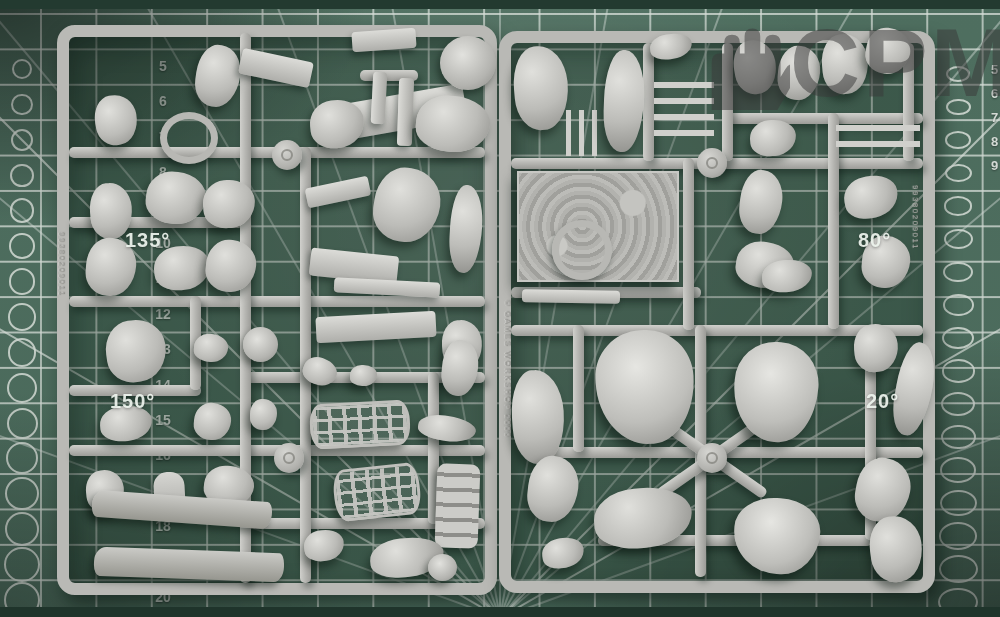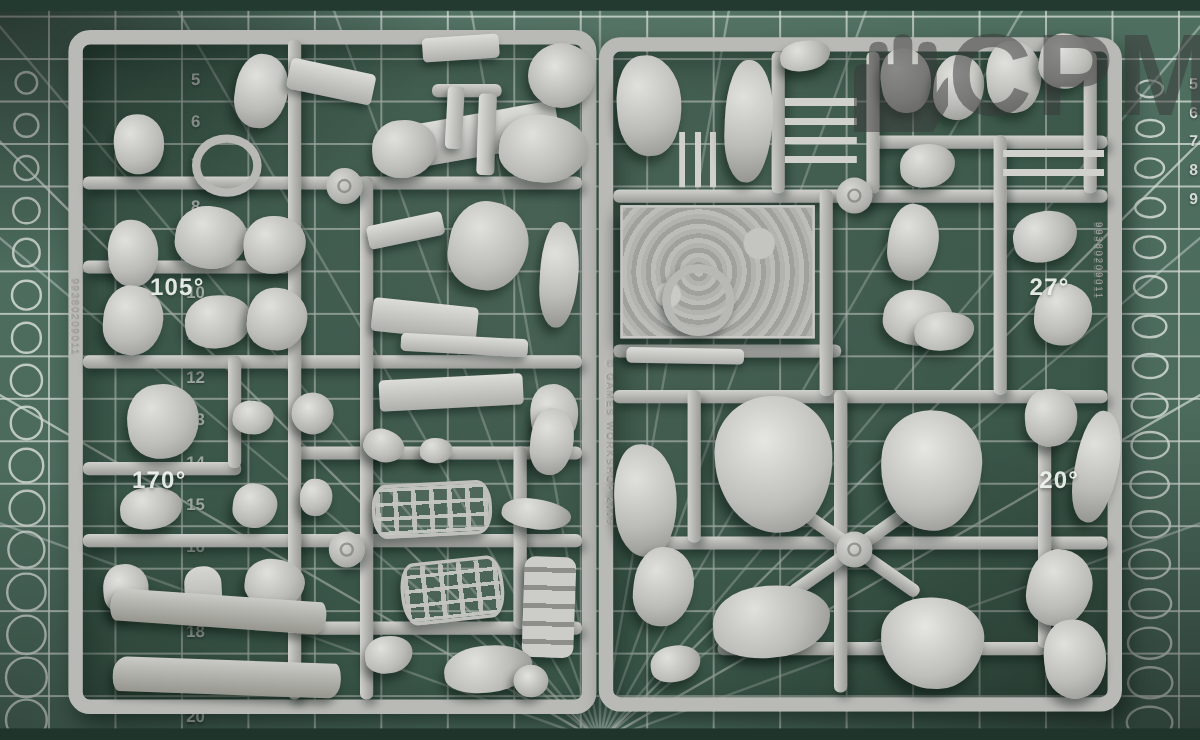--- a/index.html
+++ b/index.html
@@ -275,23 +275,23 @@
       <div class="part blob" style="left: 594px; top: 488px; width: 98px; height: 60px; transform: rotate(-5deg);"></div>
       <div class="part torso" style="left: 734px; top: 498px; width: 86px; height: 76px; transform: rotate(3deg);"></div>
       <div class="part blob" style="left: 856px; top: 458px; width: 54px; height: 64px; transform: rotate(10deg);"></div>
       <div class="part blob" style="left: 870px; top: 516px; width: 52px; height: 66px; transform: rotate(-8deg);"></div>
       <div class="part blob" style="left: 542px; top: 538px; width: 42px; height: 30px; transform: rotate(-10deg);"></div>
       <div class="molded" style="left: 66px; top: 232px; transform: rotate(90deg);">99380209011</div>
       <div class="molded" style="left: 512px; top: 300px; transform: rotate(90deg);">© GAMES WORKSHOP 2006</div>
       <div class="molded" style="left: 920px; top: 185px; transform: rotate(90deg);">99380209011</div>
     </div>
   <div id="labels">
-      <div class="angle-label" style="left: 125px; top: 229px;">105°</div>
-      <div class="angle-label" style="left: 858px; top: 229px;">27°</div>
-      <div class="angle-label" style="left: 110px; top: 390px;">170°</div>
+      <div class="angle-label" style="left: 125px; top: 229px;">135°</div>
+      <div class="angle-label" style="left: 858px; top: 229px;">80°</div>
+      <div class="angle-label" style="left: 110px; top: 390px;">150°</div>
       <div class="angle-label" style="left: 866px; top: 390px;">20°</div>
     </div>
 
   <div class="edge-top"></div>
   <div class="edge-bottom"></div>
 
   <div class="watermark">
     <svg viewBox="0 0 60 64">
       <path d="M10 62 V32 q0-6 5-6 h3 v-7 q0-5 5-5 t5 5 v7 h3 V15 q0-5 5-5 t5 5 v11 h3 v-7 q0-5 5-5 t5 5 v22 l3-5 q3-5 6-2 t1 7 L52 62 Z"></path>
     </svg>

